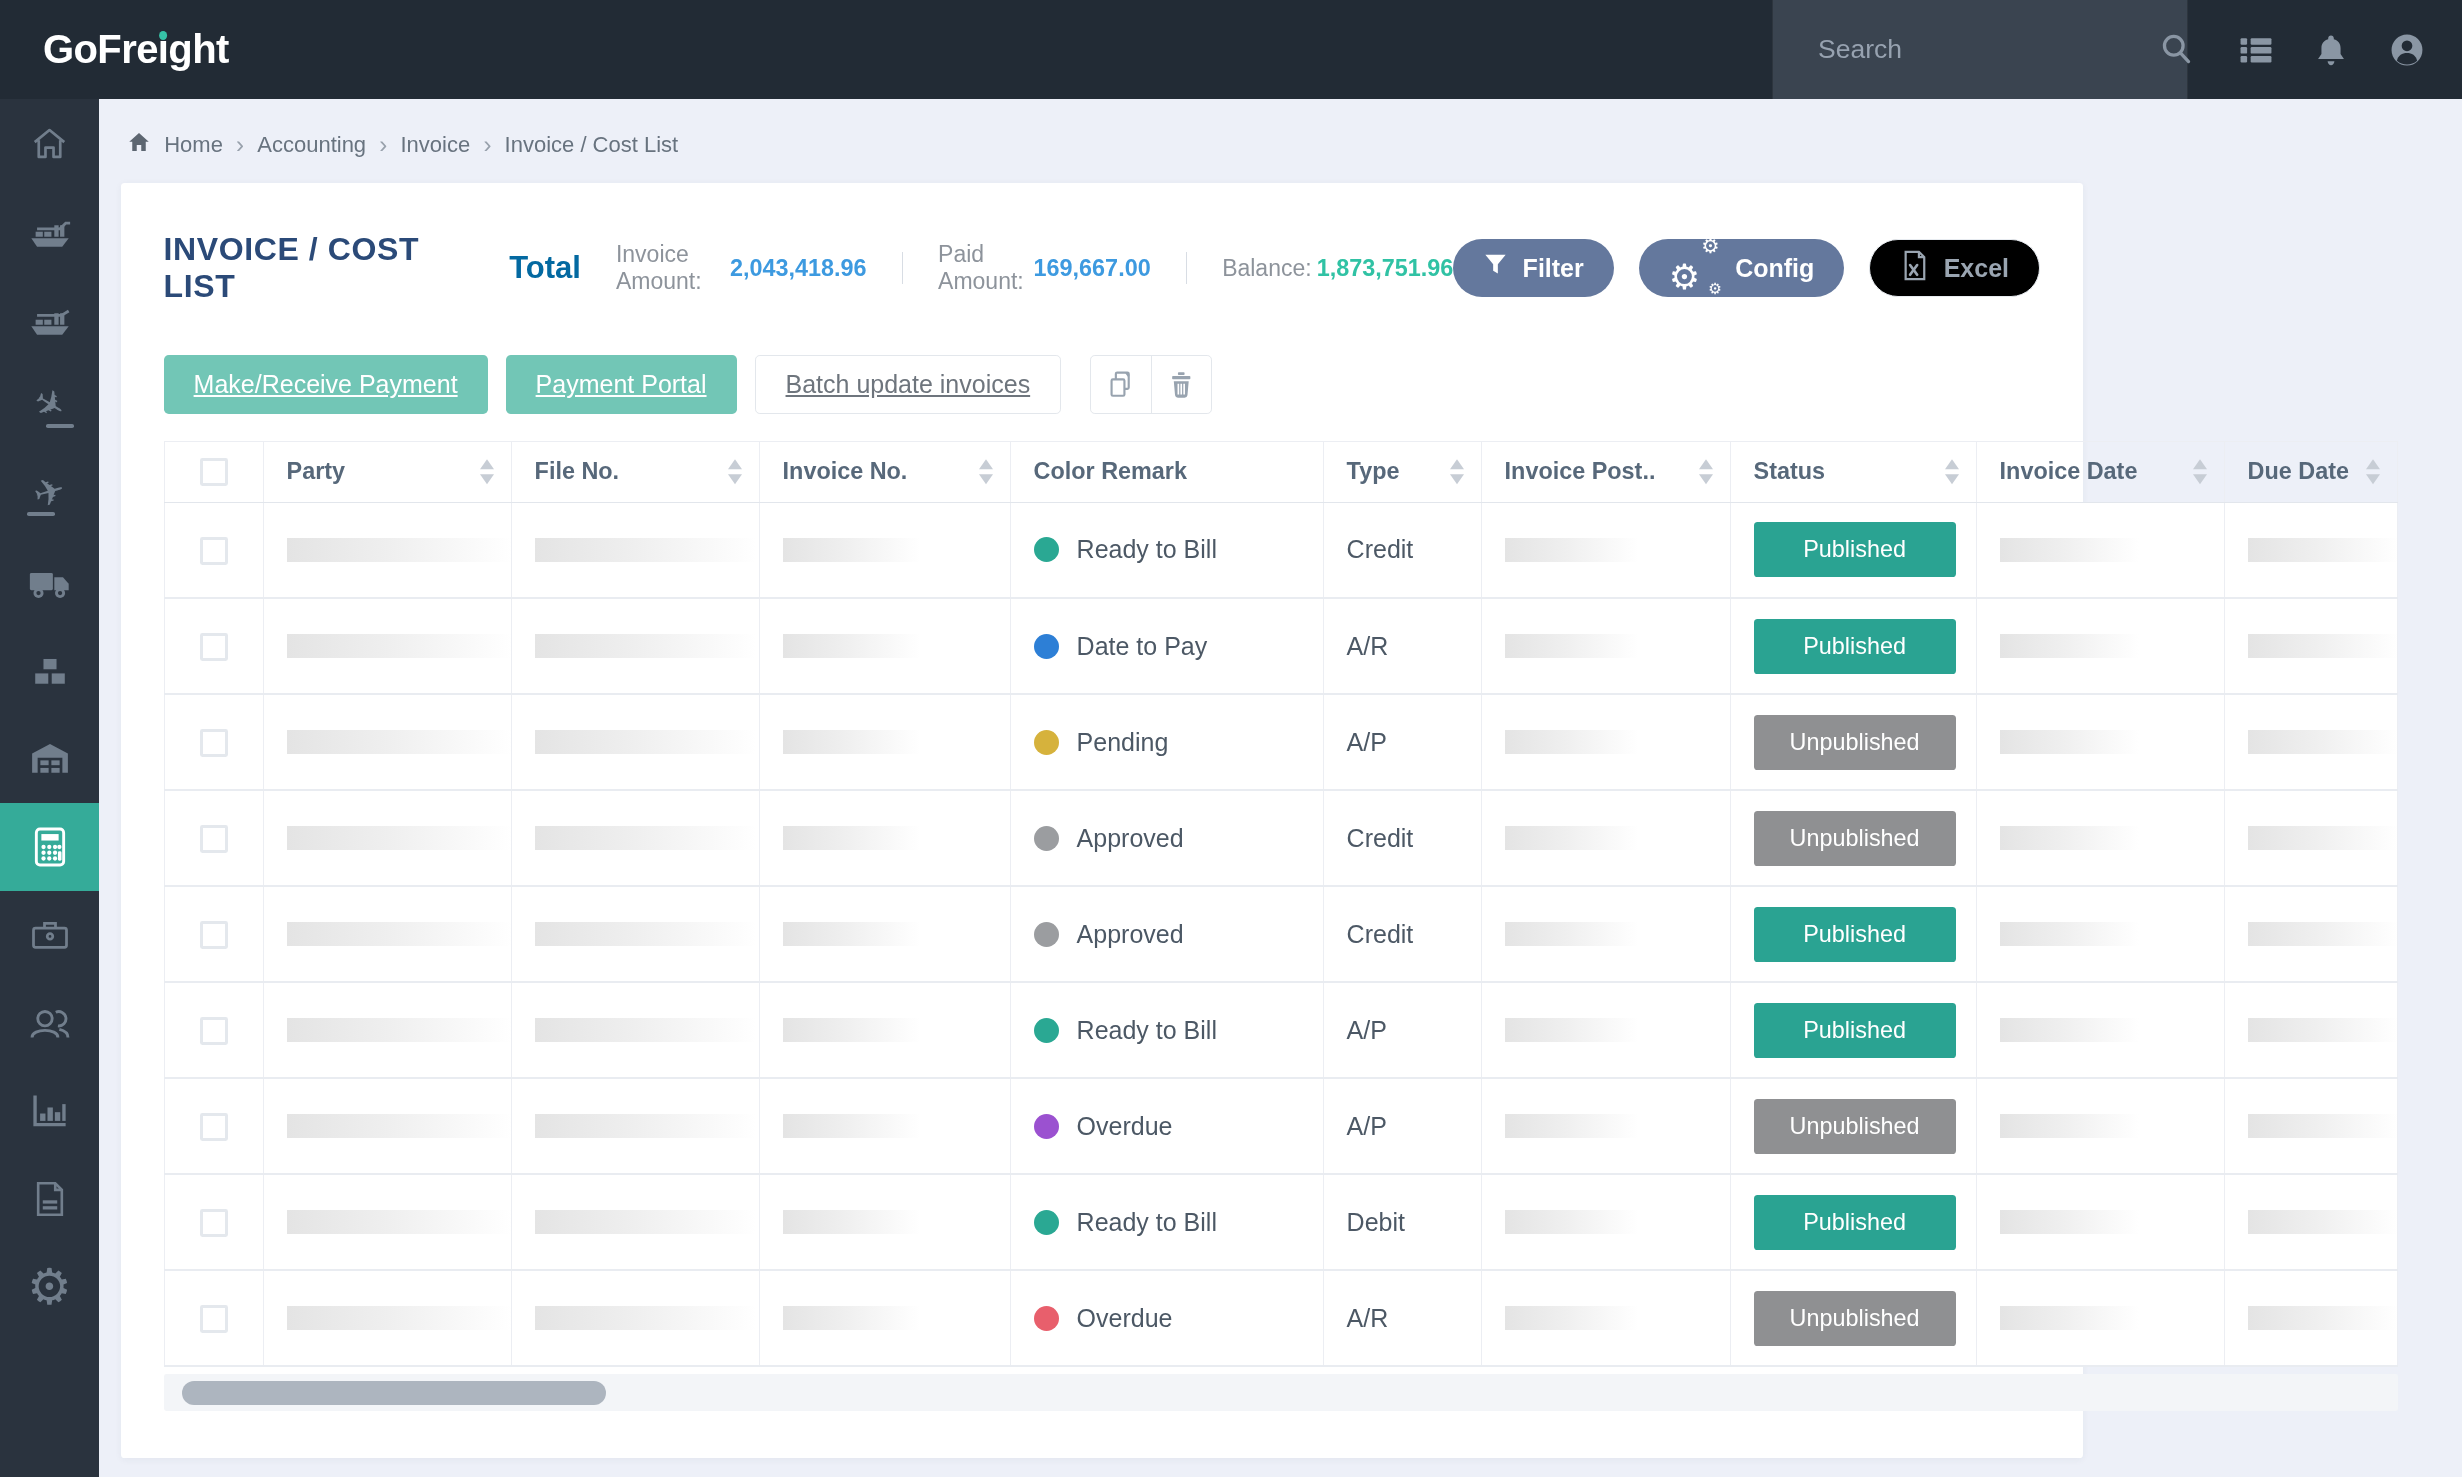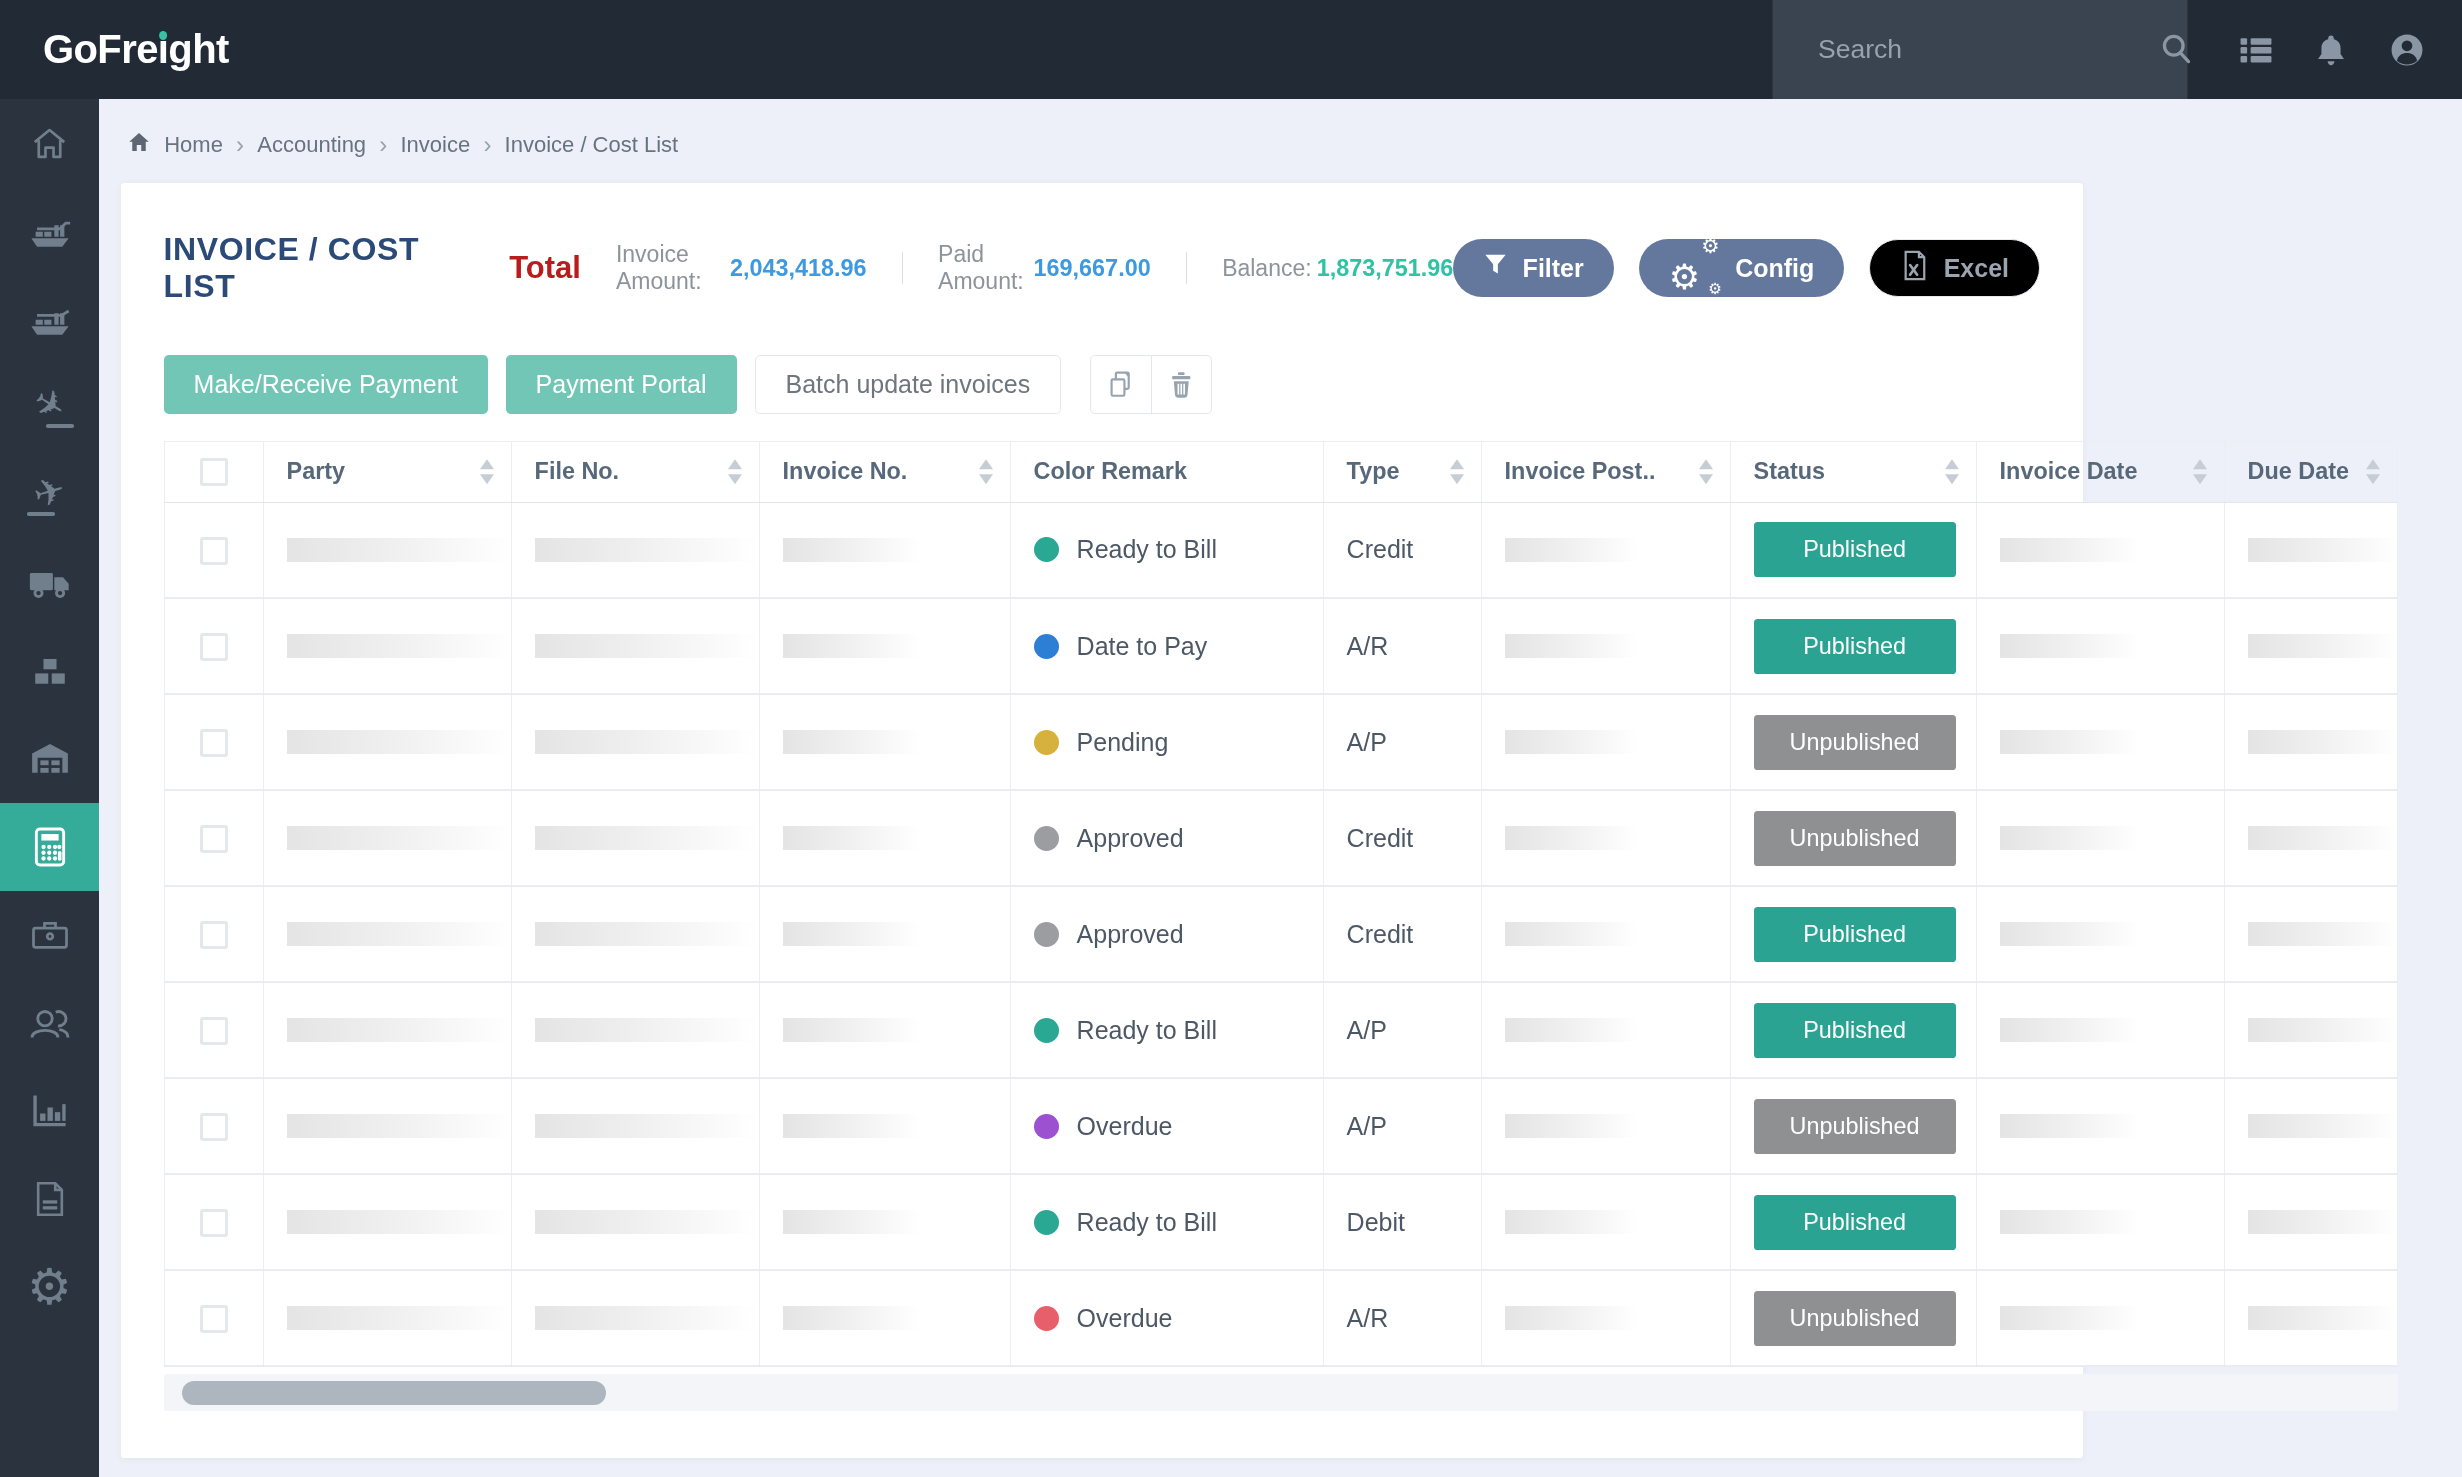--- a/index.html
+++ b/index.html
@@ -51,40 +51,40 @@
     font-size:22px; color:#68737f; }
   .breadcrumb .sep { color:#98a1ac; font-size:24px; }
   .crumb { cursor:pointer; }
 
   
   .card { margin:23px 24px 0 21.6px; background:#ffffff; border-radius:3.6px;
     box-shadow:0 1.8px 7.2px rgba(45,55,75,0.05); padding:0 43px 47px 43px; }
 
   .title-row { display:flex; align-items:center; padding-top:48px; }
   .page-title { font-size:32px; font-weight:bold; color:#2b4a78; letter-spacing:0.6px; }
-  .total-label { margin-left:69px; font-size:31px; font-weight:bold; color:#b91c1c; }
+  .total-label { margin-left:69px; font-size:31px; font-weight:bold; color:#0369a1; }
   .sum-item { display:flex; align-items:center; margin-left:35px; }
   .sum-item .lbl { font-size:23px; color:#8d939b; }
   .sum-item .val { font-size:23.4px; margin-left:5px; font-weight:bold; }
   .vdiv { width:1.8px; height:32px; background:#d8dde4; margin-left:35px; }
 
   .title-btns { margin-left:auto; display:flex; align-items:center; gap:25px; }
   .pill { height:58px; border-radius:29px; display:inline-flex; align-items:center;
     padding:0 30px; font-size:25px; font-weight:bold; cursor:pointer; gap:14.4px; }
   .pill.slate { background:#64789d; color:#ffffff; }
   .pill.ghost { background:#000000; border:1.8px solid #e7ebf0; color:#9aa5b1; }
   .gears { position:relative; width:52px; height:47px; }
   .gears .g-big { position:absolute; left:0; bottom:-3.6px; font-size:35px; color:#fff; }
   .gears .g-sm { position:absolute; right:1.2px; top:-8.4px; font-size:20.4px; color:#fff; }
   .gears .g-sm2 { position:absolute; right:-1.2px; bottom:-6px; font-size:15.6px; color:#fff; }
 
   
   .action-row { display:flex; align-items:center; gap:18px; margin-top:50px; }
   .btn { height:59px; border-radius:4.8px; display:inline-flex; align-items:center;
-    padding:8px 30px; font-size:25px; cursor:pointer; }
+    padding:8px 30px; font-size:25px; cursor:pointer;text-decoration:underline; }
   .btn.teal { background:#72c6b6; color:#ffffff; }
   .btn.white { background:#ffffff; border:1.8px solid #e3e7ec; color:#6e757d; }
   .icon-group { height:59px; border:1.8px solid #e3e7ec; border-radius:4.8px;
     display:flex; margin-left:10.8px; background:#fff; }
   .icon-cell { width:60px; display:flex; align-items:center; justify-content:center;
     color:#98a3af; cursor:pointer; }
   .icon-cell + .icon-cell { border-left:1.8px solid #e3e7ec; }
 
   
   .table-wrap { margin-top:26.5px; width:2234px; overflow:hidden; }

